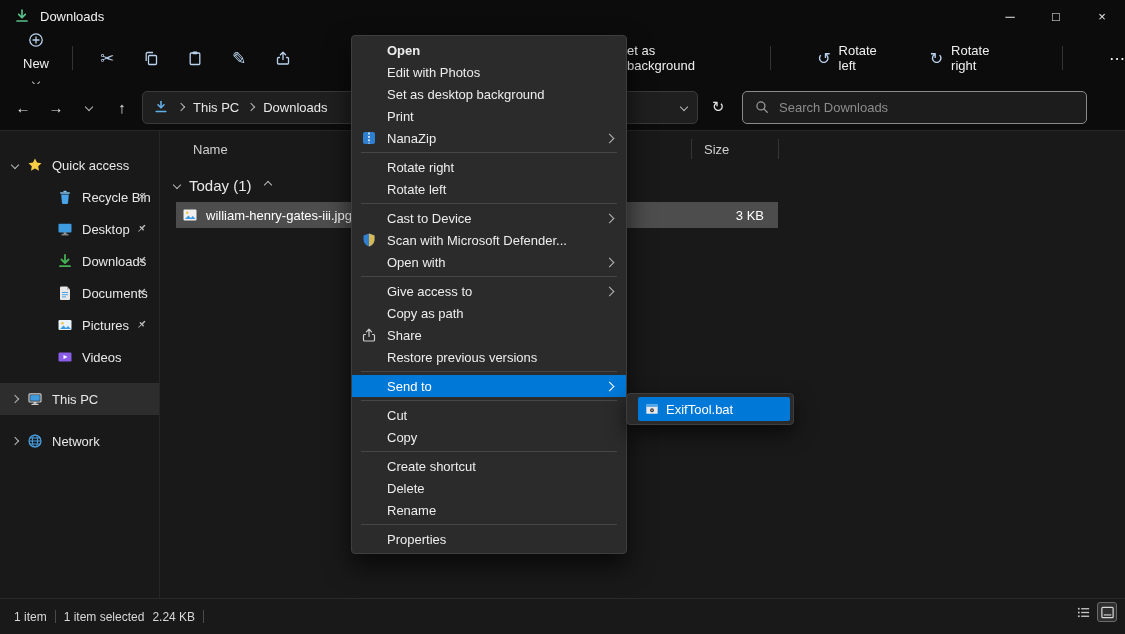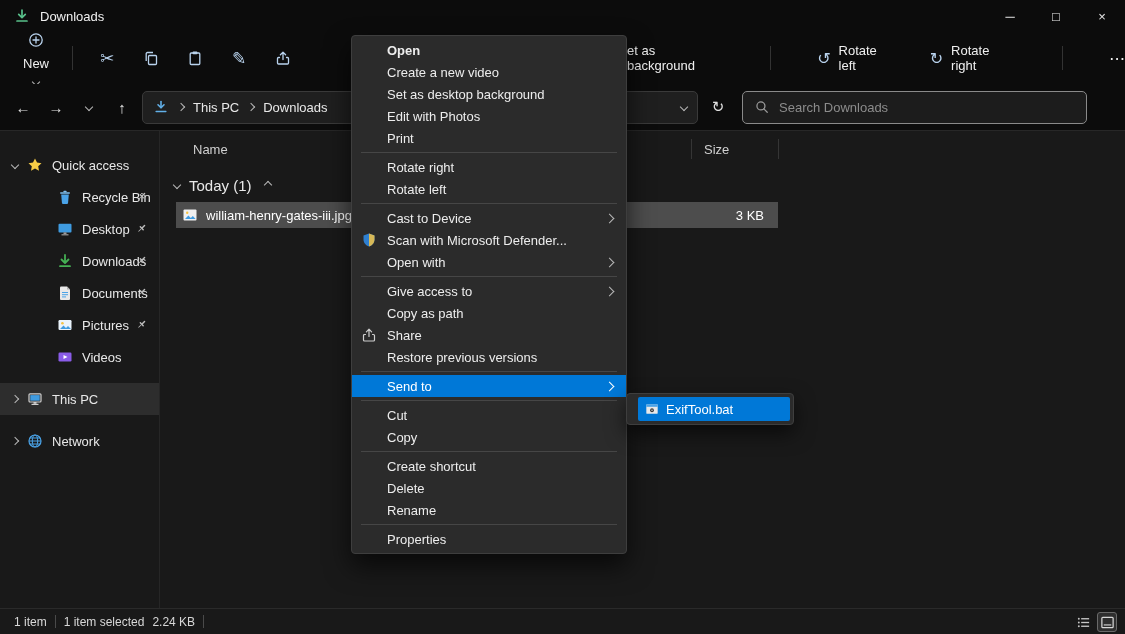--- a/index.html
+++ b/index.html
@@ -67,21 +67,21 @@
   .col-size{position:absolute;left:543px;}
   .col-div{position:absolute;top:8px;width:1px;height:20px;background:#353535;}
   .group-row{display:flex;align-items:center;gap:9px;padding-left:13px;height:28px;
              color:#e8e8e8;font-size:15px;margin-top:4px;}
   .file-row{position:relative;margin-left:15px;width:602px;height:26px;background:#4d4d4d;
             display:flex;align-items:center;gap:8px;padding-left:6px;box-sizing:border-box;
             color:#fff;font-size:13px;margin-top:3px;}
   .file-size{position:absolute;right:14px;}
 
   
-  .statusbar{position:absolute;left:0;right:0;bottom:0;height:26px;background:#191919;
+  .statusbar{position:absolute;left:0;right:0;bottom:0;height:36px;background:#191919;
              border-top:1px solid #2a2a2a;display:flex;align-items:center;padding:0 14px;
              gap:8px;font-size:12px;color:#d8d8d8;box-sizing:border-box;}
   .sdiv{width:1px;height:13px;background:#4a4a4a;}
   .status-views{position:absolute;right:8px;top:3px;display:flex;gap:4px;}
   .view-btn{width:20px;height:20px;display:flex;align-items:center;justify-content:center;border-radius:3px;}
   .view-btn.active{background:#2f2f2f;border:1px solid #6a6a6a;box-sizing:border-box;}
 
   
   .cmenu{position:absolute;left:351px;top:35px;width:276px;background:#2b2b2b;
          border:1px solid #3e3e3e;border-radius:4px;box-shadow:0 12px 26px rgba(0,0,0,.65);
@@ -387,30 +387,37 @@
         </svg>
       </div>
     </div>
   </div>
 
   <div class="cmenu">
     <div class="mi bold">
       <span>Open</span>
     </div>
     <div class="mi">
-      <span>Create a new video</span>
+      <span>Edit with Photos</span>
     </div>
     <div class="mi">
       <span>Set as desktop background</span>
     </div>
     <div class="mi">
-      <span>Edit with Photos</span>
-    </div>
-    <div class="mi">
       <span>Print</span>
+    </div>
+    <div class="mi">
+      <span class="m-icon">
+        <svg width="16" height="16" viewBox="0 0 16 16">
+            <rect x="2" y="2" width="12" height="12" rx="2" fill="#2e7fd0"></rect>
+            <path d="M8 2.5v11" stroke="#fff" stroke-width="1.4" stroke-dasharray="2 1.4"></path>
+          </svg>
+      </span>
+      <span>NanaZip</span>
+      <span class="m-arrow chev right"></span>
     </div>
     <div class="msep"></div>
 
     <div class="mi">
       <span>Rotate right</span>
     </div>
     <div class="mi">
       <span>Rotate left</span>
     </div>
     <div class="msep"></div>

